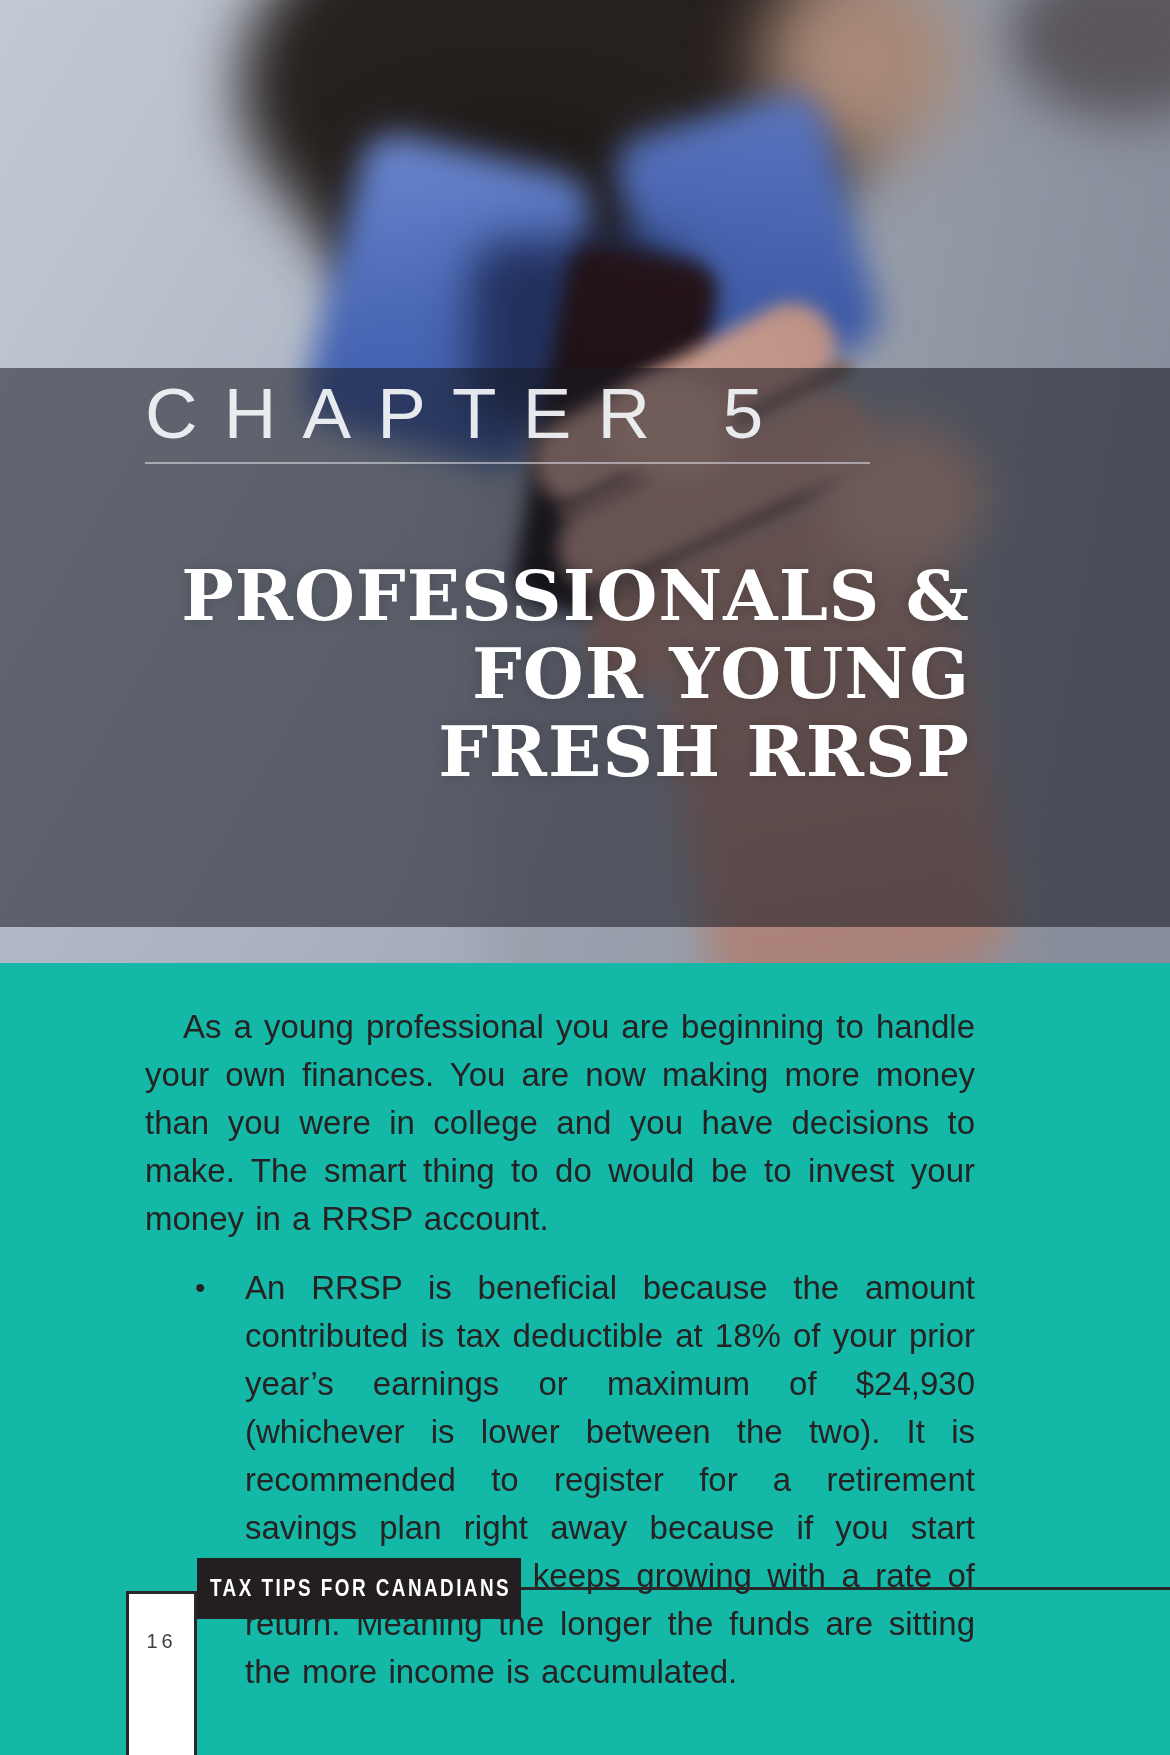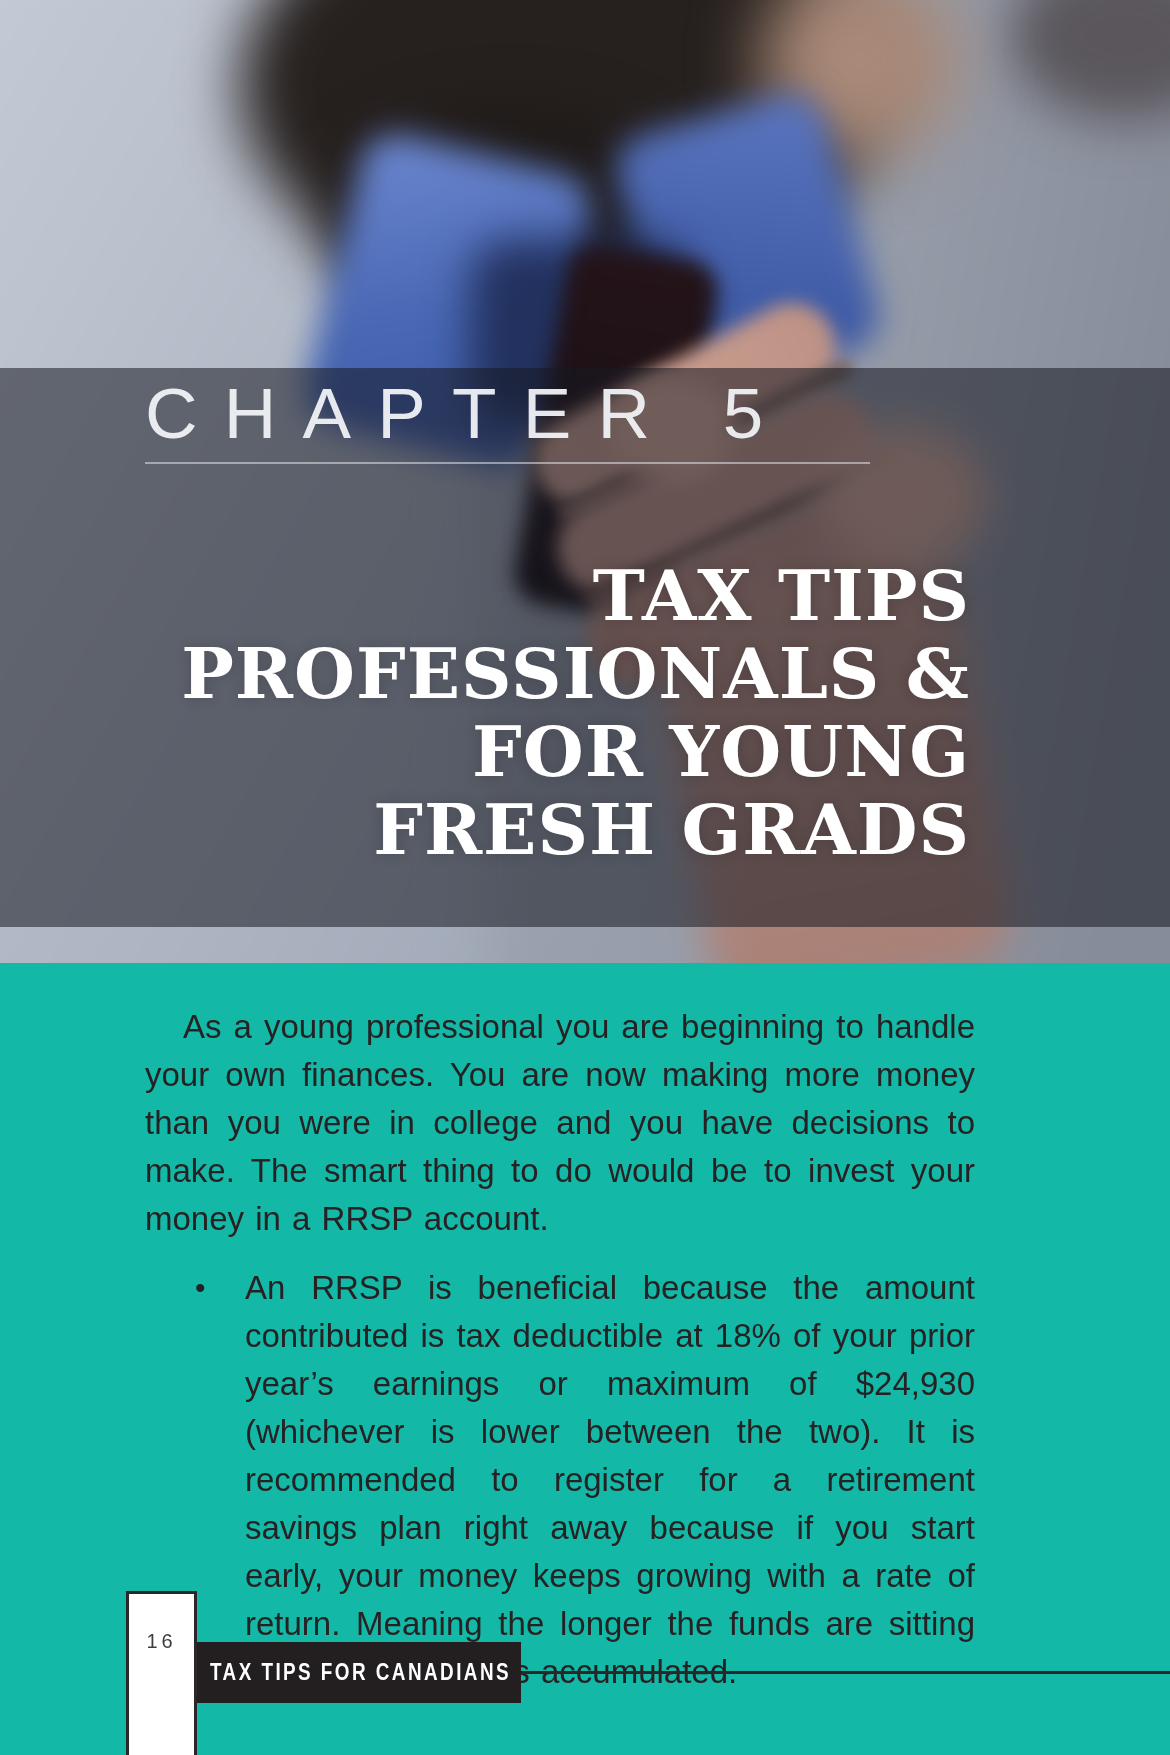--- a/index.html
+++ b/index.html
@@ -95,21 +95,21 @@
   .bullet-marker { width:100px; flex:0 0 100px; padding-left:50px; font-size:30px; }
   .bullet-text { width:730px; flex:1; text-align:justify; word-spacing:2px; }
 
   
   .page-tab {
     position:absolute; left:126px; top:1591px; width:71px; height:230px;
     background:#ffffff; border:3px solid #2b2729; text-align:center;
     padding-top:36px; z-index:2;
   }
   .page-number { font-size:20px; letter-spacing:4px; color:#413d3e; }
-  .footer-row { position:absolute; left:197px; top:1642px; right:0; height:61px;
+  .footer-row { position:absolute; left:197px; top:1558px; right:0; height:61px;
                 display:flex; align-items:stretch; }
   .footer-bar { width:324px; flex:0 0 324px; background:#231f20; color:#ffffff;
                 line-height:61px; padding-left:13px; overflow:hidden; white-space:nowrap; }
   .footer-bar span { display:inline-block; font-size:23px; font-weight:bold;
                      letter-spacing:3px; transform:scaleX(0.82); transform-origin:left center; }
   .footer-rule { flex:1; height:3px; background:#2b2729; margin-top:29px; }
 </style>
 </head>
 <body>
 
@@ -135,24 +135,23 @@
     <div class="ph thumb-tip"></div>
     <div class="ph hand-mass"></div>
     <div class="ph knuckle"></div>
 
     <div class="shade-band"></div>
 
     <div class="chapter-label">CHAPTER 5</div>
     <div class="chapter-rule"></div>
 
     <div class="hero-title">
-      <div>TAX TIPS</div>
       <div>PROFESSIONALS &amp;</div>
       <div>FOR YOUNG</div>
-      <div>FRESH GRADS</div>
+      <div>FRESH RRSP</div>
     </div>
   </div>
 
   <div class="content">
     <p class="intro-para">As a young professional you are beginning to handle your own finances. You are now making more money than you were in college and you have decisions to make. The smart thing to do would be to invest your money in a RRSP account.</p>
     <div class="bullet-list">
       <div class="bullet-item">
         <div class="bullet-marker">•</div>
         <div class="bullet-text">An RRSP is beneficial because the amount contributed is tax deductible at 18% of your prior year’s earnings or maximum of $24,930 (whichever is lower between the two). It is recommended to register for a retirement savings plan right away because if you start early, your money keeps growing with a rate of return. Meaning the longer the funds are sitting the more income is accumulated.</div>
       </div>

